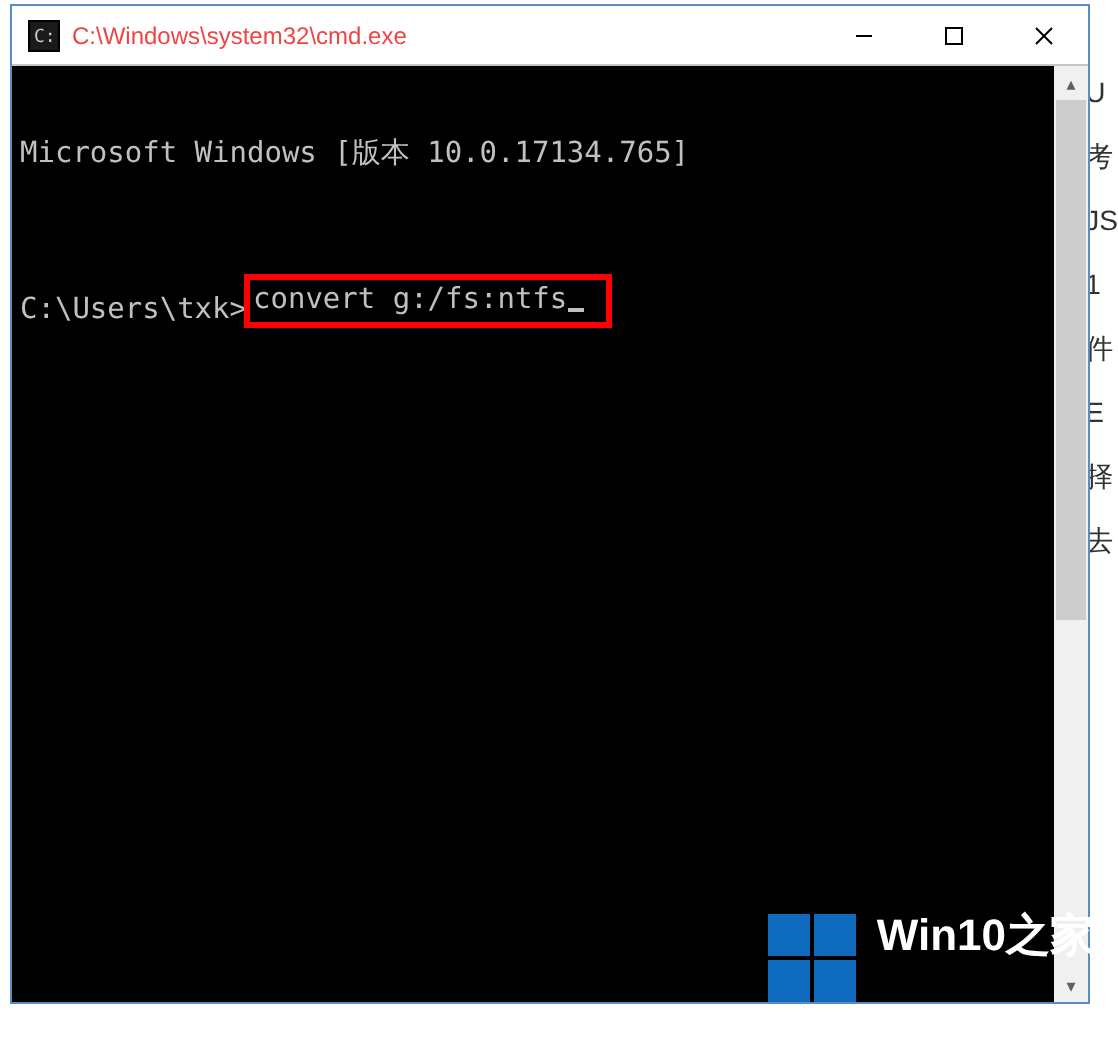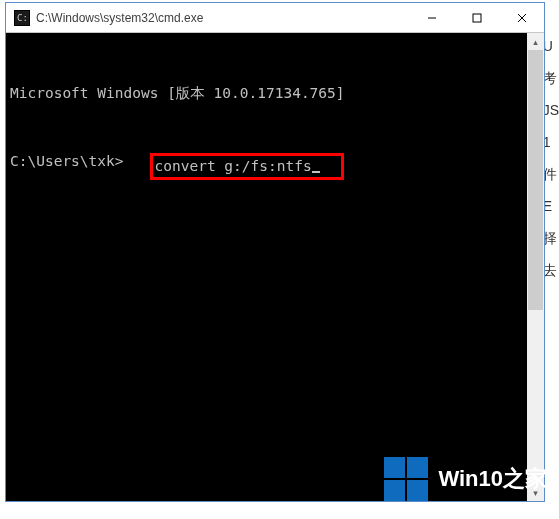--- a/index.html
+++ b/index.html
@@ -34,21 +34,21 @@
       width: 16px;
       height: 16px;
       margin-left: 8px;
       margin-right: 6px;
       display: flex;
       align-items: center;
       justify-content: center;
     }
     .title-text {
       font-size: 12px;
-      color: #404040;
+      color: #ef4444;
       flex: 1;
       white-space: nowrap;
       overflow: hidden;
     }
     .win-controls {
       display: flex;
       height: 100%;
     }
     .win-btn {
       width: 45px;
@@ -65,25 +65,25 @@
       background: #000;
       padding: 2px 4px;
       font-family: "NSimSun", "SimSun", Consolas, monospace;
       font-size: 14.5px;
       line-height: 17px;
       color: #c0c0c0;
       position: relative;
       white-space: pre;
       overflow: hidden;
     }
-    .line { display: block; margin-top: 16px; }
-    .prompt-line { display: flex; align-items: flex-start; margin-top: 17px; gap: 28px; }
+    .line { display: block; }
+    .prompt-line { display: flex; align-items: flex-end; margin-top: 17px; }
     .highlight-box {
       border: 3px solid #ff0000;
-      padding: 2px 21px 2px 2px;
+      padding: 2px 11px 2px 2px;
       margin-left: -2px;
       position: relative;
     }
     .cursor {
       display: inline-block;
       width: 8px;
       height: 2px;
       background: #c0c0c0;
       margin-left: 0;
       vertical-align: -2px;
@@ -126,21 +126,21 @@
       line-height: 32px;
       writing-mode: horizontal-tb;
     }
     .bg-text span { display: block; text-align: left; padding-left: 2px; }
     
     .watermark {
       position: absolute;
       right: 12px;
       bottom: 18px;
       display: flex;
-      align-items: center;
+      align-items: flex-start;
       gap: 10px;
       z-index: 10;
     }
     .wm-logo {
       width: 44px;
       height: 44px;
       display: grid;
       grid-template-columns: 1fr 1fr;
       grid-template-rows: 1fr 1fr;
       gap: 2px;

